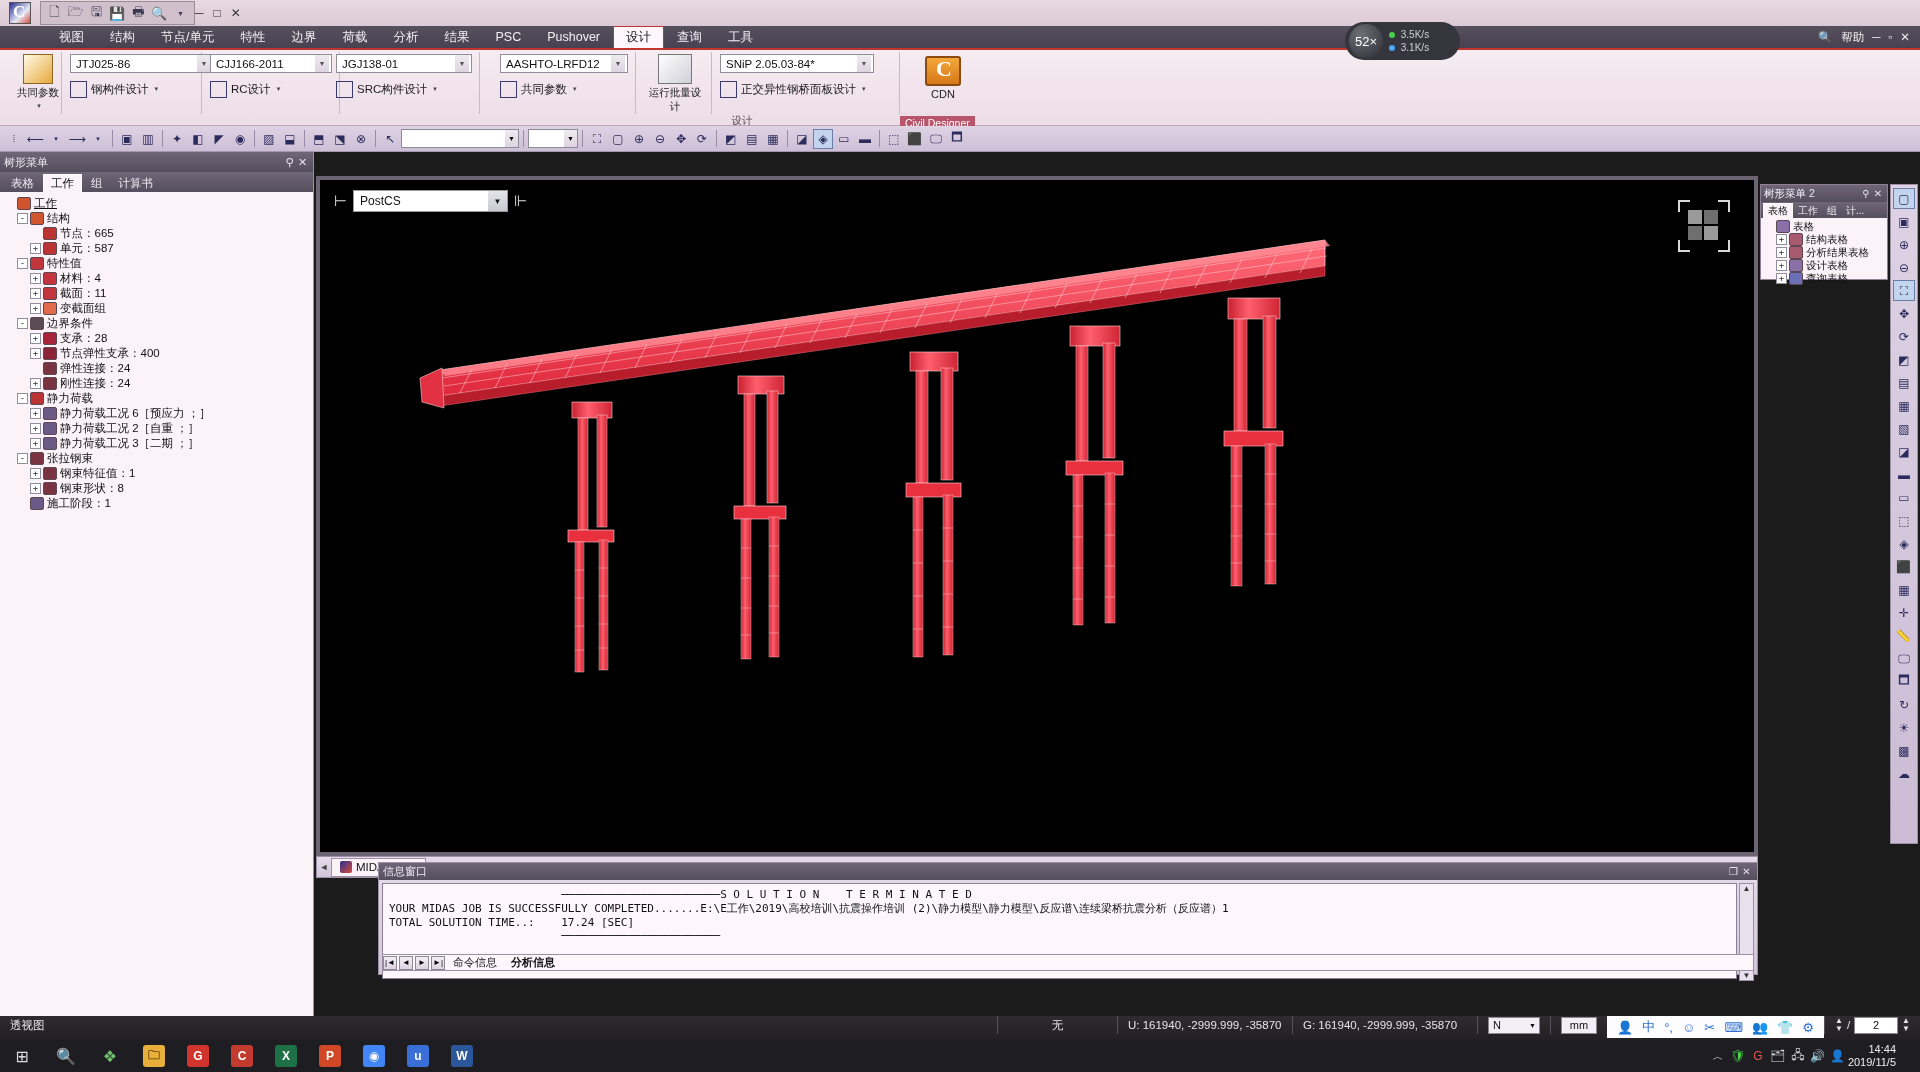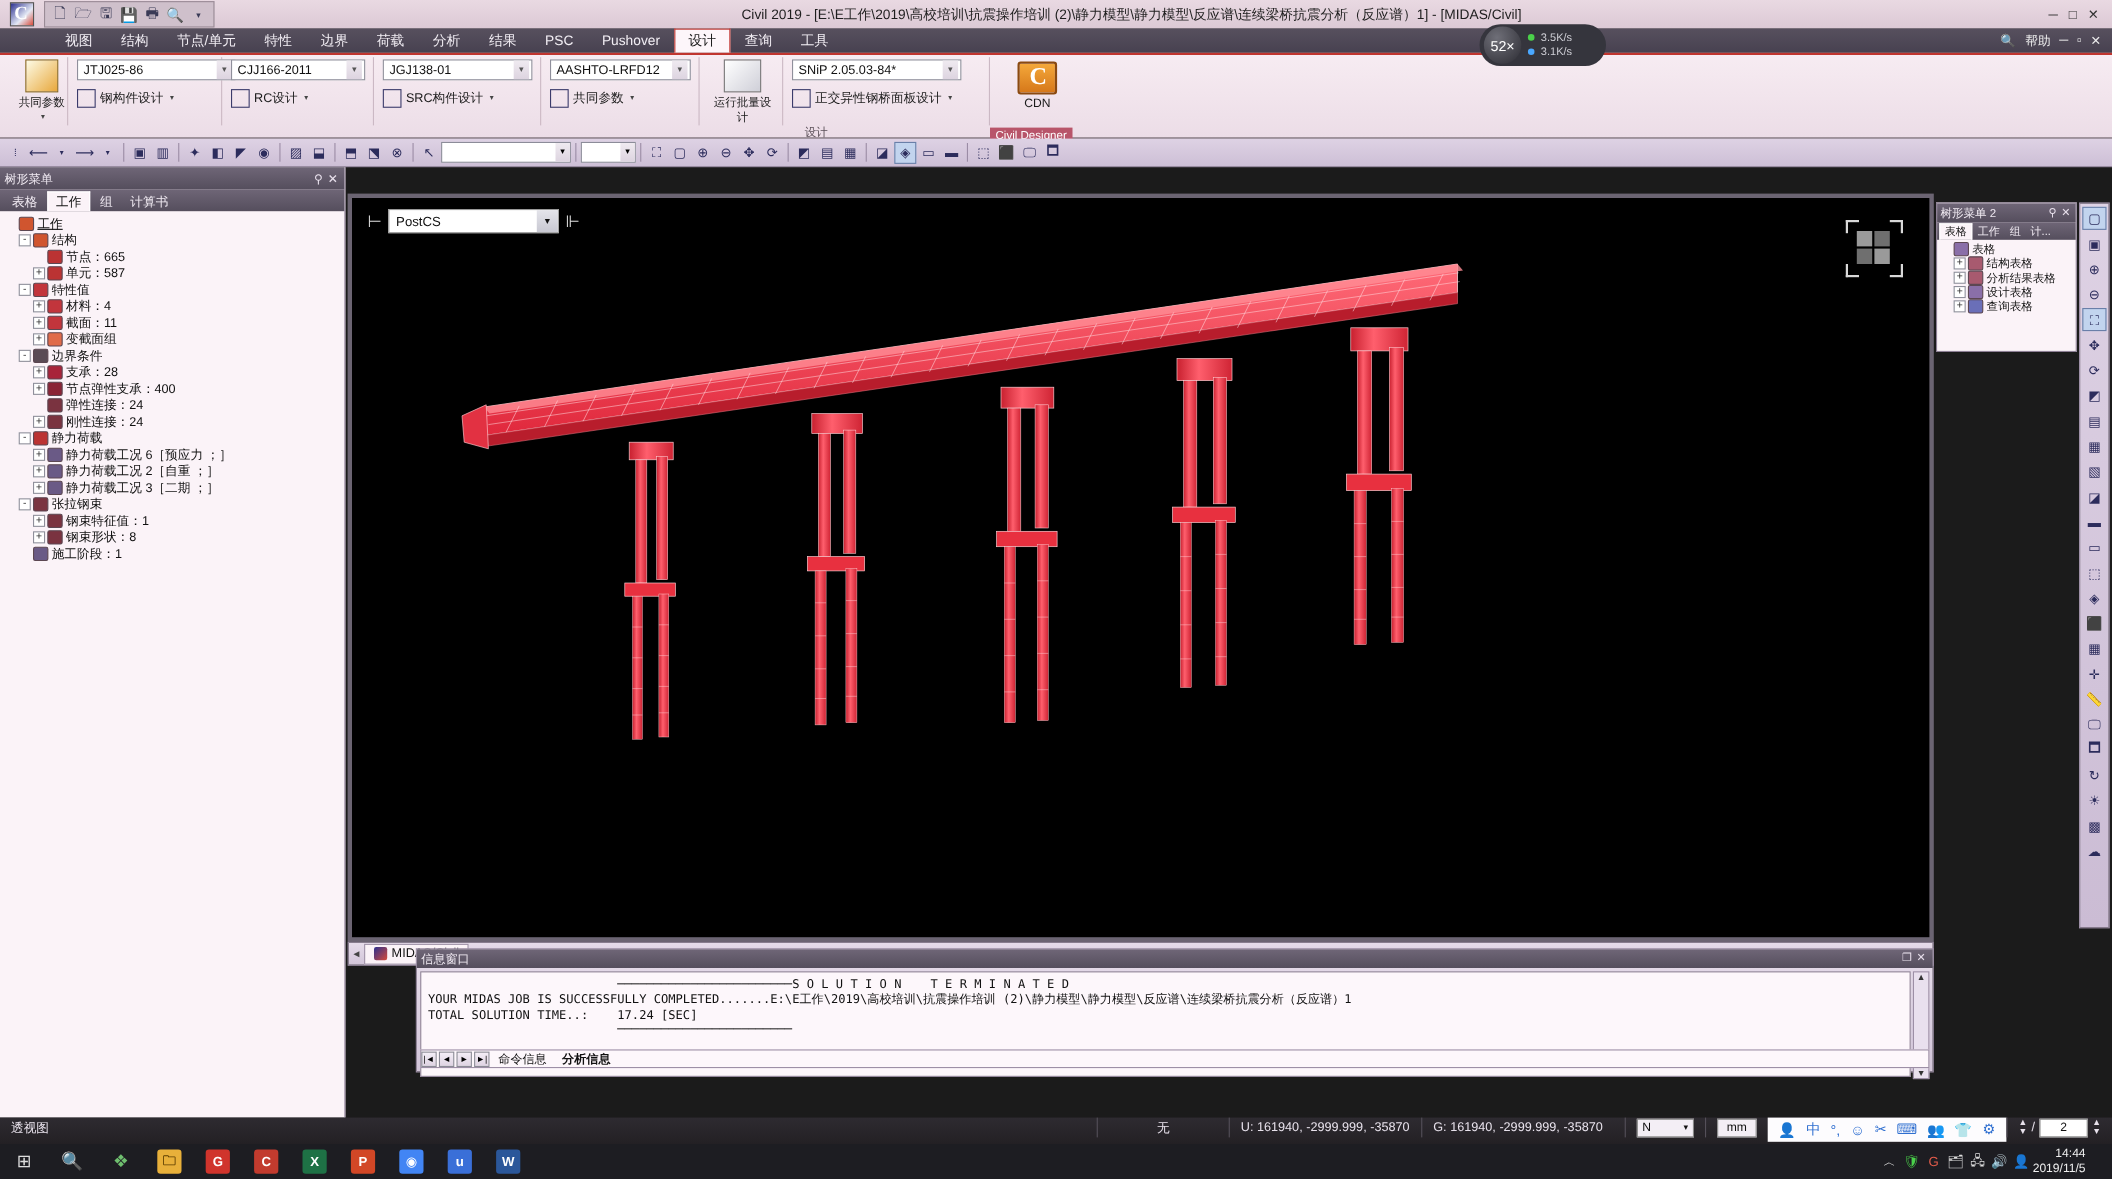--- a/index.html
+++ b/index.html
@@ -111,21 +111,21 @@
   .mtabs{ position:absolute; left:316px; top:856px; width:1442px; height:22px;
     background:linear-gradient(#e6dcea,#d2c5d9); display:flex; align-items:center;
     border:1px solid #9d8fa6; }
   .mtab{ display:flex;align-items:center;gap:4px;font-size:11.5px;color:#111;
     background:#fbf3f8; border:1px solid #9d8fa6; padding:1px 8px; height:19px;}
   .mtab .ic{ width:12px;height:12px;background:linear-gradient(135deg,#2b2f8f,#d84b3a);
     border-radius:2px; }
   .marrow{ width:14px;text-align:center;font-size:9px;color:#444;}
 
   
-  .tree2{ position:absolute; left:1760px; top:184px; width:128px; height:136px;
+  .tree2{ position:absolute; left:1760px; top:184px; width:128px; height:96px;
     background:#fbf3f8; border:1px solid #8d8095; }
   .t2hdr{ height:17px;background:linear-gradient(#6f6677,#554e5d);display:flex;
     align-items:center;padding:0 3px;}
   .t2hdr .t{flex:1;font-size:10.5px;color:#f0eaf2;}
   .t2hdr .b{width:12px;text-align:center;font-size:10px;color:#e8e0ec;}
   .t2tabs{ height:16px;background:linear-gradient(#6f6677,#554e5d);
     display:flex;align-items:flex-end;padding-left:2px;gap:1px;}
   .t2tab{ font-size:10px;color:#f0eaf2;padding:0 4px;}
   .t2tab.active{ background:#fbf3f8;color:#111;border:1px solid #fff;border-bottom:none;}
   .t2body{ padding:2px 0 0 2px; font-size:10.5px; color:#111;}
@@ -208,21 +208,20 @@
   </div>
   <div class="qat">
     <div class="qi">🗋</div>
     <div class="qi">🗁</div>
     <div class="qi">🖫</div>
     <div class="qi">💾</div>
     <div class="qi">🖶</div>
     <div class="qi">🔍</div>
     <div class="qi" style="font-size:8px">▾</div>
   </div>
-  <div class="title-text">Civil 2019 - [E:\E工作\2019\高校培训\抗震操作培训 (2)\静力模型\静力模型\反应谱\连续梁桥抗震分析（反应谱）1] - [MIDAS/Civil]</div>
   <div class="winbtns">
     <span>─</span>
     <span>□</span>
     <span>✕</span>
   </div>
 </div>
 
 <div class="menubar">
   <div class="menu-item">视图</div>
   <div class="menu-item">结构</div>
@@ -275,21 +274,21 @@
       <span>CJJ166-2011</span>
       <span class="arrow">▼</span>
     </div>
     <div class="rbtn">
       <span class="ricon"></span>
       <span>RC设计</span>
       <span class="caret">▾</span>
     </div>
   </div>
 
-  <div class="rgroup" style="left:340px;width:152px">
+  <div class="rgroup" style="left:328px;width:152px">
     <div class="combo" style="width:136px">
       <span>JGJ138-01</span>
       <span class="arrow">▼</span>
     </div>
     <div class="rbtn">
       <span class="ricon"></span>
       <span>SRC构件设计</span>
       <span class="caret">▾</span>
     </div>
   </div>

